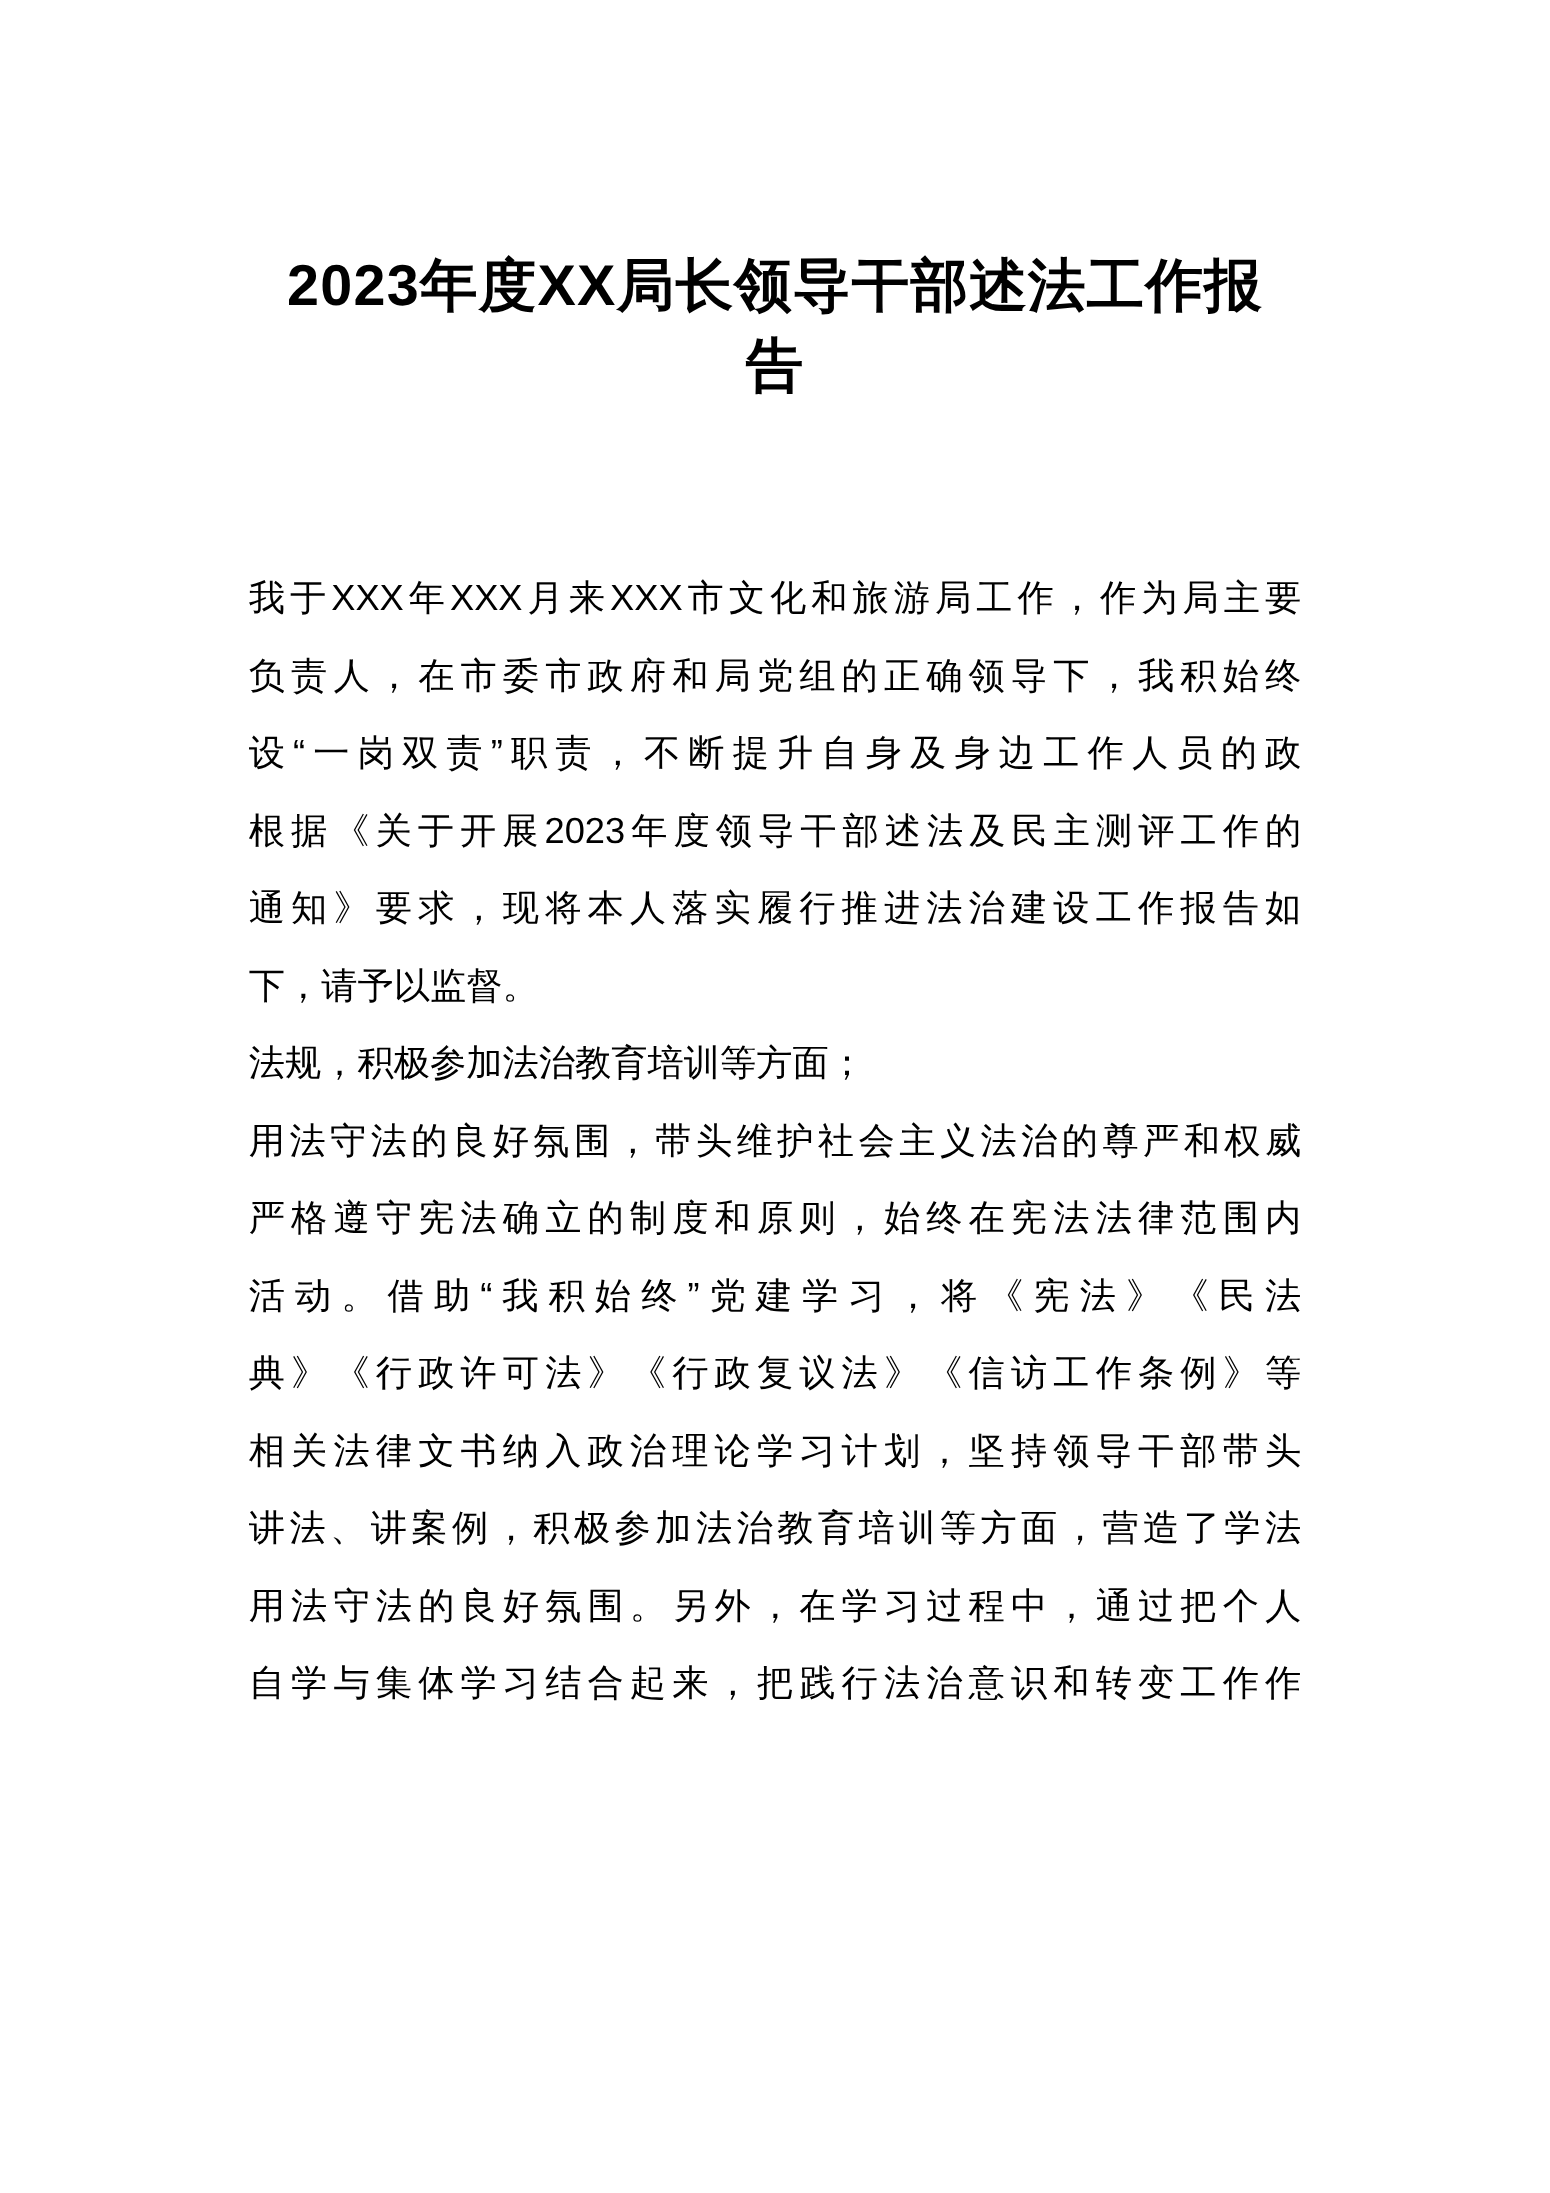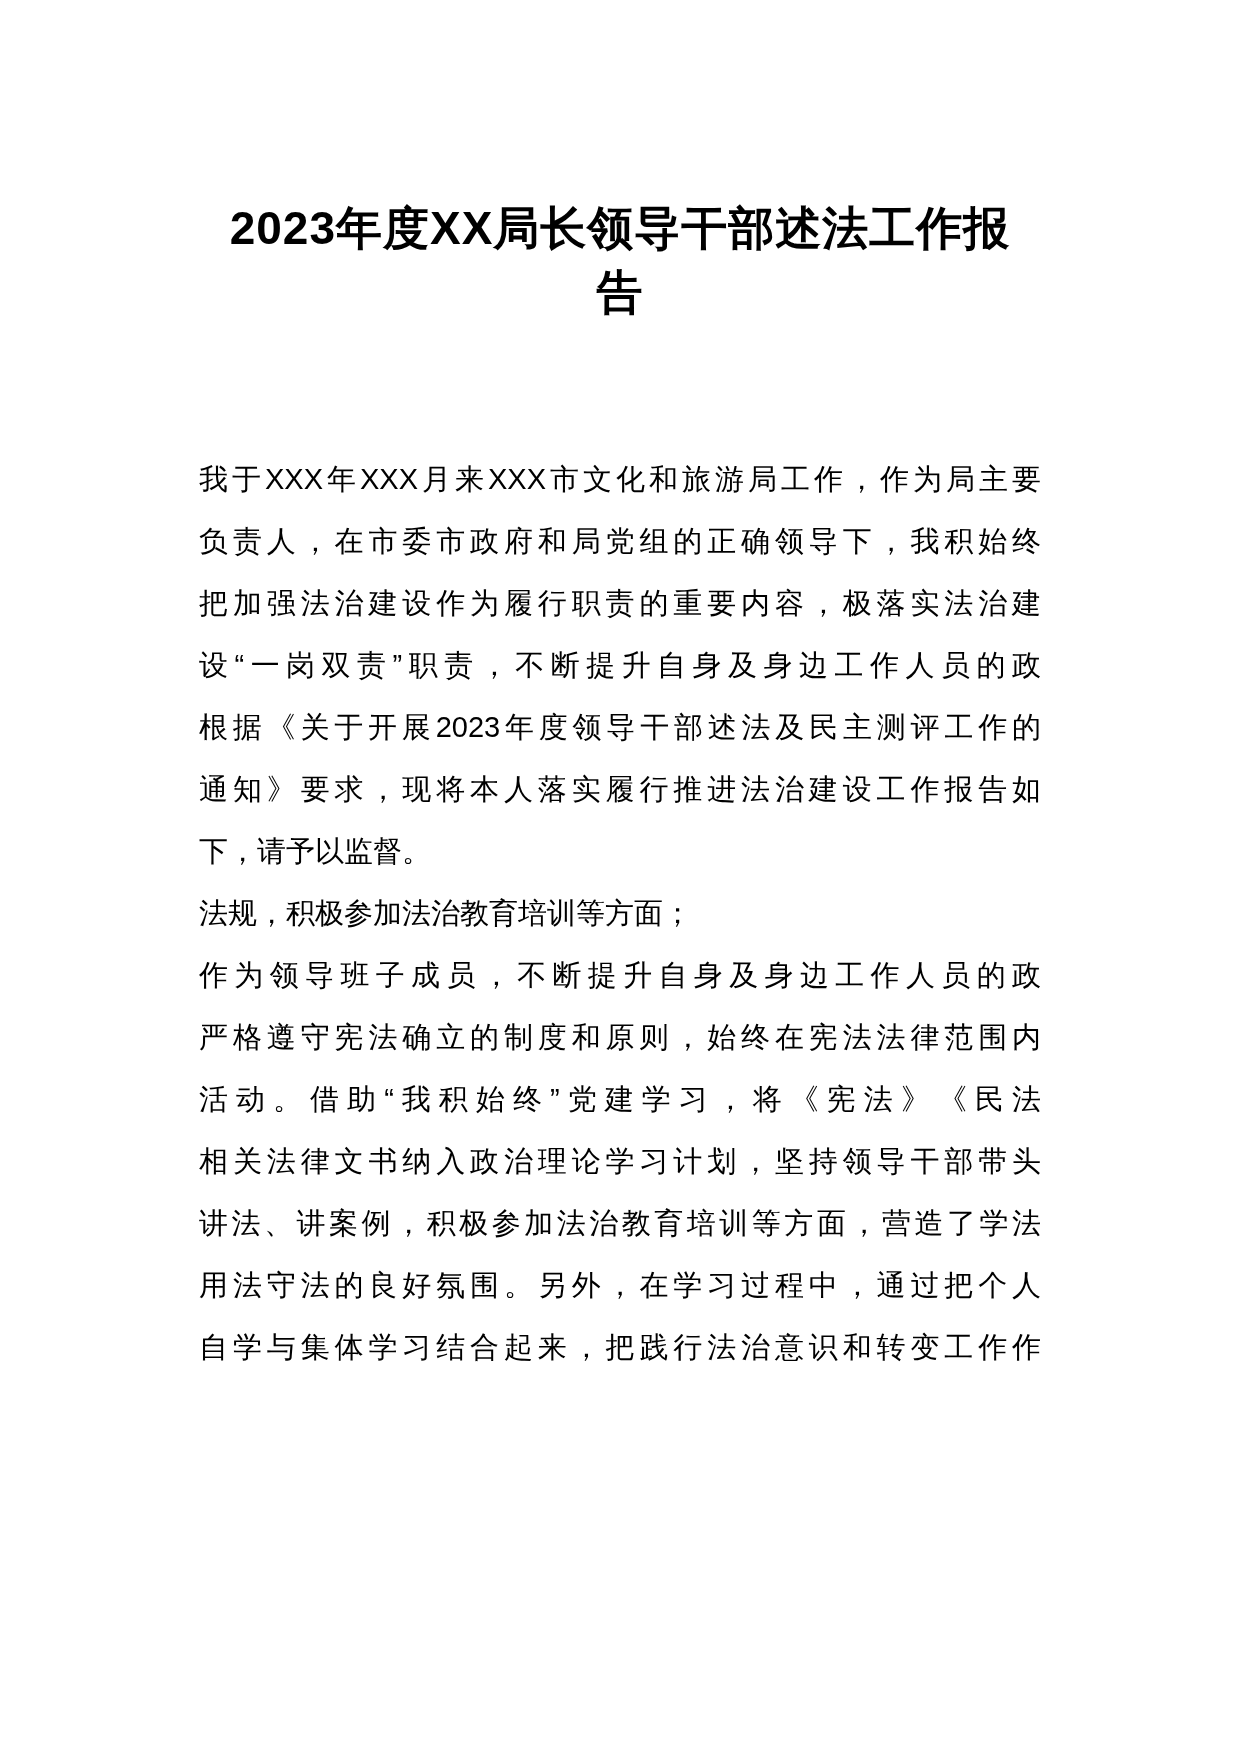--- a/index.html
+++ b/index.html
@@ -48,27 +48,27 @@
   }
 </style>
 </head>
 <body>
 
 <div class="page">
   <h1 class="title">2023年度XX局长领导干部述法工作报告</h1>
   <div class="doc-body">
       <div class="line just">我于XXX年XXX月来XXX市文化和旅游局工作，作为局主要</div>
       <div class="line just">负责人，在市委市政府和局党组的正确领导下，我积始终</div>
-      <div class="line just">把加强法治建设作为履行职责的重要内容，极落实法治建</div>
       <div class="line just">设“一岗双责”职责，不断提升自身及身边工作人员的政</div>
       <div class="line just">根据《关于开展2023年度领导干部述法及民主测评工作的</div>
       <div class="line just">通知》要求，现将本人落实履行推进法治建设工作报告如</div>
       <div class="line">下，请予以监督。</div>
       <div class="line">法规，积极参加法治教育培训等方面；</div>
-      <div class="line just">作为领导班子成员，不断提升自身及身边工作人员的政</div>
+      <div class="line just">用法守法的良好氛围，带头维护社会主义法治的尊严和权威</div>
       <div class="line just">严格遵守宪法确立的制度和原则，始终在宪法法律范围内</div>
       <div class="line just">活动。借助“我积始终”党建学习，将《宪法》《民法</div>
+      <div class="line just">典》《行政许可法》《行政复议法》《信访工作条例》等</div>
       <div class="line just">相关法律文书纳入政治理论学习计划，坚持领导干部带头</div>
       <div class="line just">讲法、讲案例，积极参加法治教育培训等方面，营造了学法</div>
       <div class="line just">用法守法的良好氛围。另外，在学习过程中，通过把个人</div>
       <div class="line just">自学与集体学习结合起来，把践行法治意识和转变工作作</div>
     </div>
 </div>
 
 </body></html>

